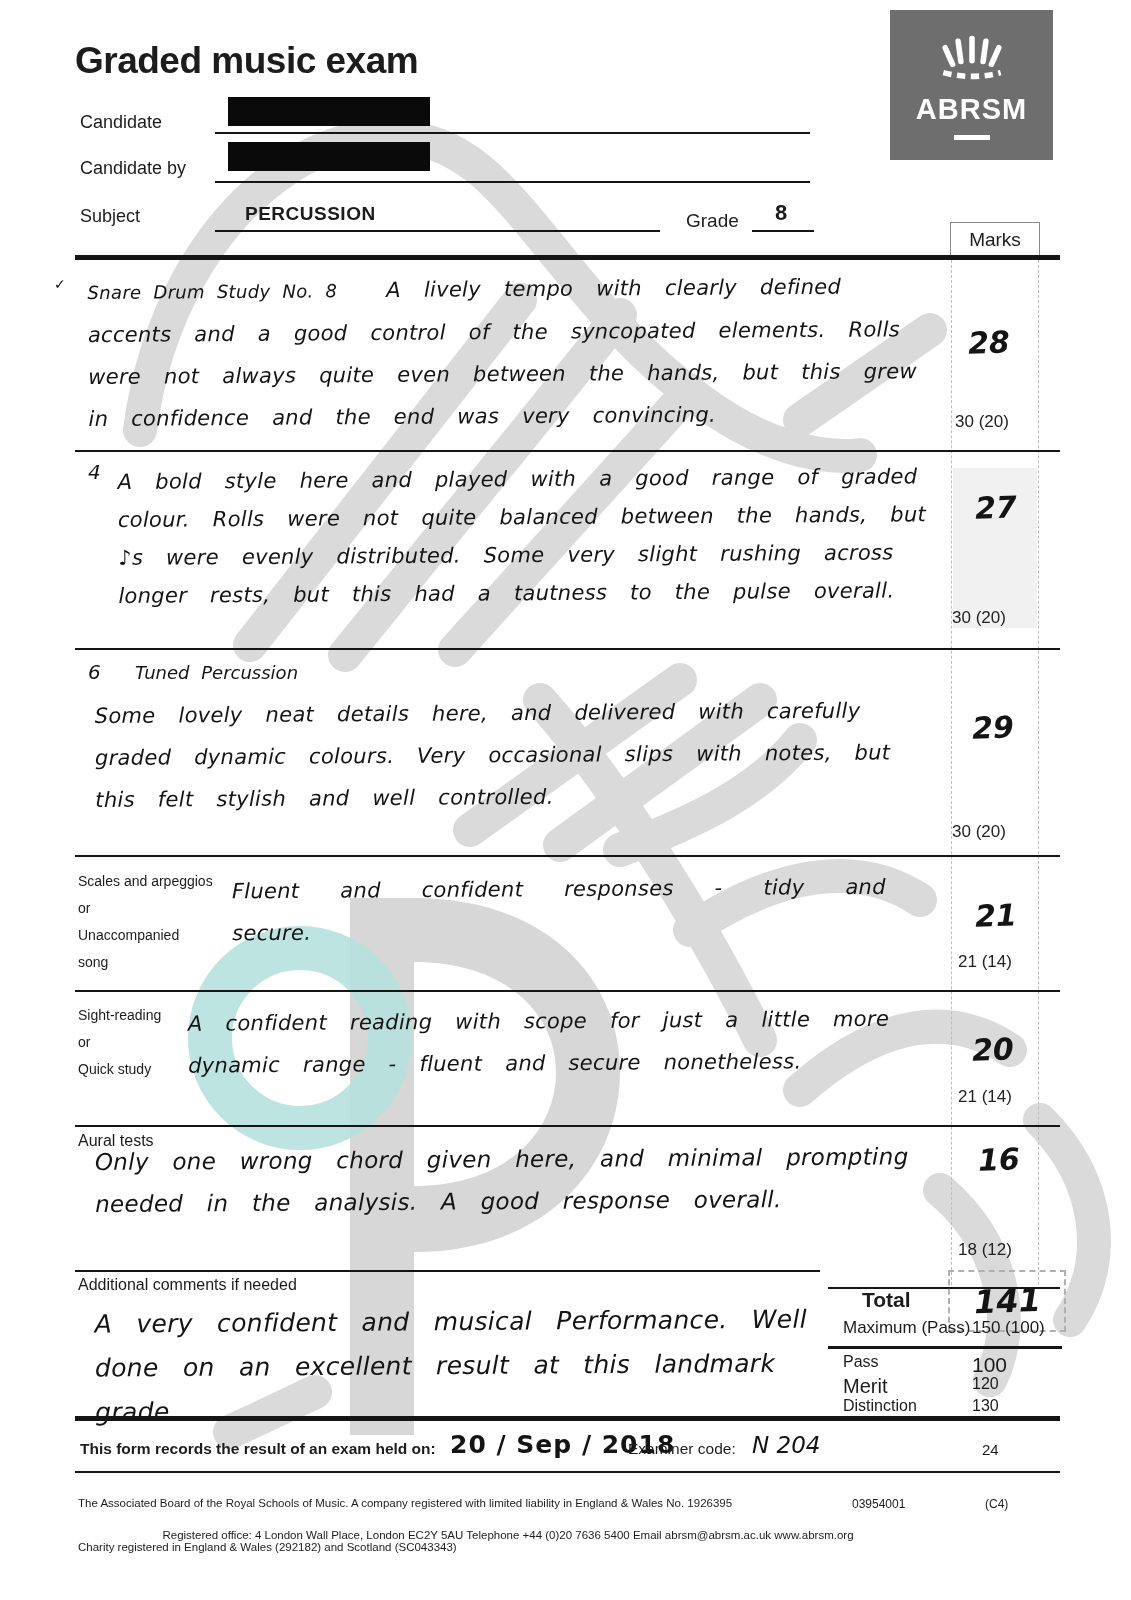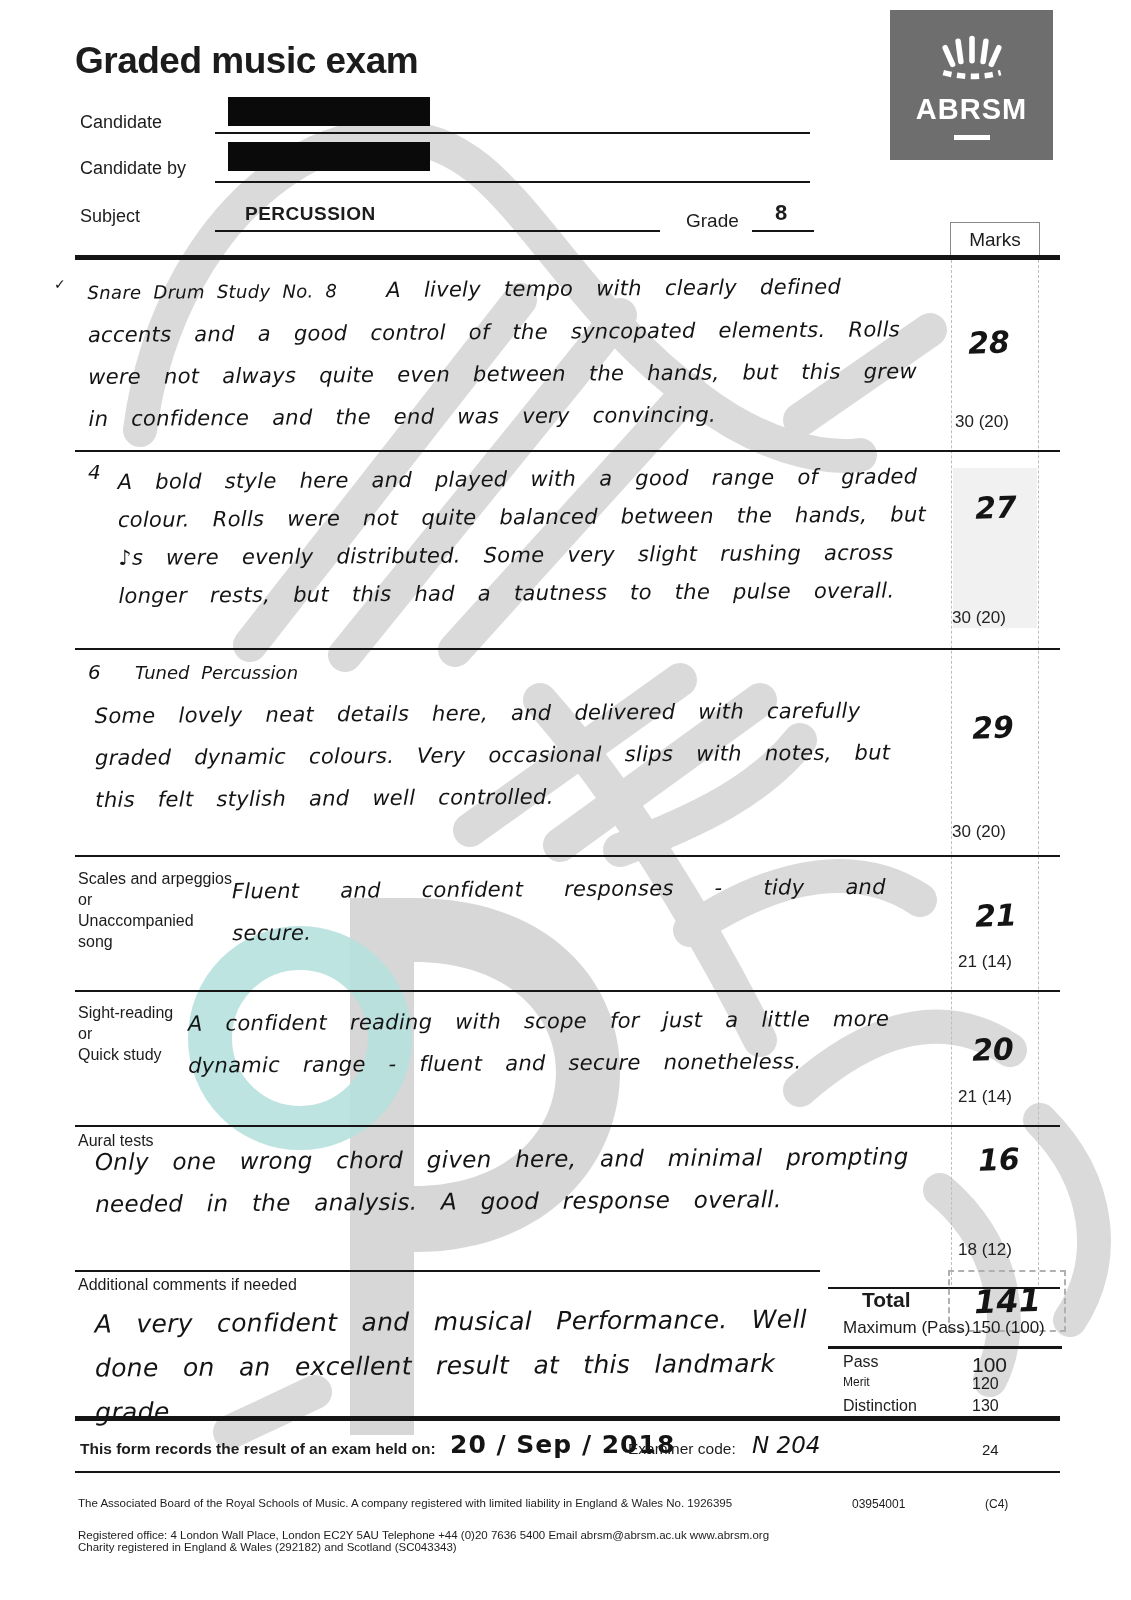--- a/index.html
+++ b/index.html
@@ -6,21 +6,21 @@
   .page{position:relative;width:1131px;height:1600px;margin:0 auto;background:#ffffff;
         font-family:"Liberation Sans",sans-serif;color:#1c1c1c;overflow:hidden;}
   .abs{position:absolute;}
   .lbl{font-family:"Liberation Sans",sans-serif;color:#1c1c1c;}
   .hw{font-family:"DejaVu Sans",sans-serif;font-style:italic;color:#141414;}
   .comment{font-size:21px;line-height:42px;word-spacing:16px;letter-spacing:.3px;transform:rotate(-.4deg);}
   .hw-heading{font-size:18px;margin-right:26px;word-spacing:6px;}
   .hw-mark{font-size:30px;font-weight:bold;transform:rotate(-2deg);}
   .max-lbl{font-size:17px;color:#222;}
   .divider{position:absolute;background:#151515;}
-  .prelabel{white-space:pre-line;font-size:16px;line-height:21px;}
+  .prelabel{white-space:pre-line;font-size:14px;line-height:27px;}
   .dashedv{position:absolute;border-left:1px dashed #bdbdbd;width:0;}
   .redact{position:absolute;background:#0a0a0a;}
   .logo{position:absolute;left:890px;top:10px;width:163px;height:150px;background:#6e6e6e;
         display:flex;flex-direction:column;align-items:center;justify-content:center;}
   .logo-text{color:#fff;font-weight:bold;font-size:29px;letter-spacing:1px;margin-top:12px;}
   .logo-dash{width:36px;height:5px;background:#fff;margin-top:9px;}
   .marks-box{position:absolute;left:950px;top:222px;width:88px;height:33px;border:1px solid #8a8a8a;
              display:flex;align-items:center;justify-content:center;font-size:19px;}
   .tint{position:absolute;background:#f1f1f1;}
 </style>
@@ -159,32 +159,32 @@
 
   <div class="abs lbl" style="left:862px;top:1288px;font-size:21px;font-weight:bold;">Total</div>
   <div class="abs" style="left:948px;top:1270px;width:114px;height:58px;border:2px dashed #b0b0b0;display:flex;align-items:center;justify-content:center;">
     <span class="hw hw-mark" style="font-size:32px;">141</span>
   </div>
   <div class="abs lbl" style="left:843px;top:1318px;font-size:17px;">Maximum (Pass)</div>
   <div class="abs lbl" style="left:972px;top:1318px;font-size:17px;">150 (100)</div>
   <div class="divider" style="left:828px;top:1346px;width:234px;height:3px;"></div>
   <div class="abs lbl" style="left:843px;top:1353px;font-size:16px;">Pass</div>
   <div class="abs lbl" style="left:972px;top:1353px;font-size:21px;">100</div>
-  <div class="abs lbl" style="left:843px;top:1375px;font-size:12px;">Merit</div>
+  <div class="abs lbl" style="left:843px;top:1375px;font-size:20px;">Merit</div>
   <div class="abs lbl" style="left:972px;top:1375px;font-size:16px;">120</div>
   <div class="abs lbl" style="left:843px;top:1397px;font-size:16px;">Distinction</div>
   <div class="abs lbl" style="left:972px;top:1397px;font-size:16px;">130</div>
 
   <div class="divider" style="left:75px;top:1416px;width:985px;height:5px;"></div>
   <div class="abs lbl" style="left:80px;top:1440px;font-size:15.5px;font-weight:bold;">This form records the result of an exam held on:</div>
   <div class="abs hw" style="left:450px;top:1430px;font-size:25px;font-style:normal;font-weight:bold;letter-spacing:1px;">20 / Sep / 2018</div>
   <div class="abs lbl" style="left:628px;top:1440px;font-size:15.5px;">Examiner code:</div>
   <div class="abs hw" style="left:752px;top:1432px;font-size:23px;">N 204</div>
   <div class="abs lbl" style="left:982px;top:1441px;font-size:15px;">24</div>
   <div class="divider" style="left:75px;top:1471px;width:985px;height:2px;"></div>
 
   <div class="abs lbl" style="left:78px;top:1497px;font-size:11.5px;width:700px;">The Associated Board of the Royal Schools of Music. A company registered with limited liability in England &amp; Wales No. 1926395</div>
   <div class="abs lbl" style="left:852px;top:1497px;font-size:12px;">03954001</div>
   <div class="abs lbl" style="left:985px;top:1497px;font-size:12px;">(C4)</div>
   <div class="abs lbl" style="left:78px;top:1513px;font-size:11.5px;width:700px;margin-top:28px;">Charity registered in England &amp; Wales (292182) and Scotland (SC043343)</div>
-  <div class="abs lbl" style="left:78px;top:1529px;font-size:11.5px;width:860px;">Registered office: 4 London Wall Place, London EC2Y 5AU    Telephone +44 (0)20 7636 5400    Email abrsm@abrsm.ac.uk    www.abrsm.org</div>
+  <div class="abs lbl" style="left:78px;top:1529px;font-size:11.5px;width:860px;text-align:center;">Registered office: 4 London Wall Place, London EC2Y 5AU    Telephone +44 (0)20 7636 5400    Email abrsm@abrsm.ac.uk    www.abrsm.org</div>
 
 </div>
 
 </body></html>

